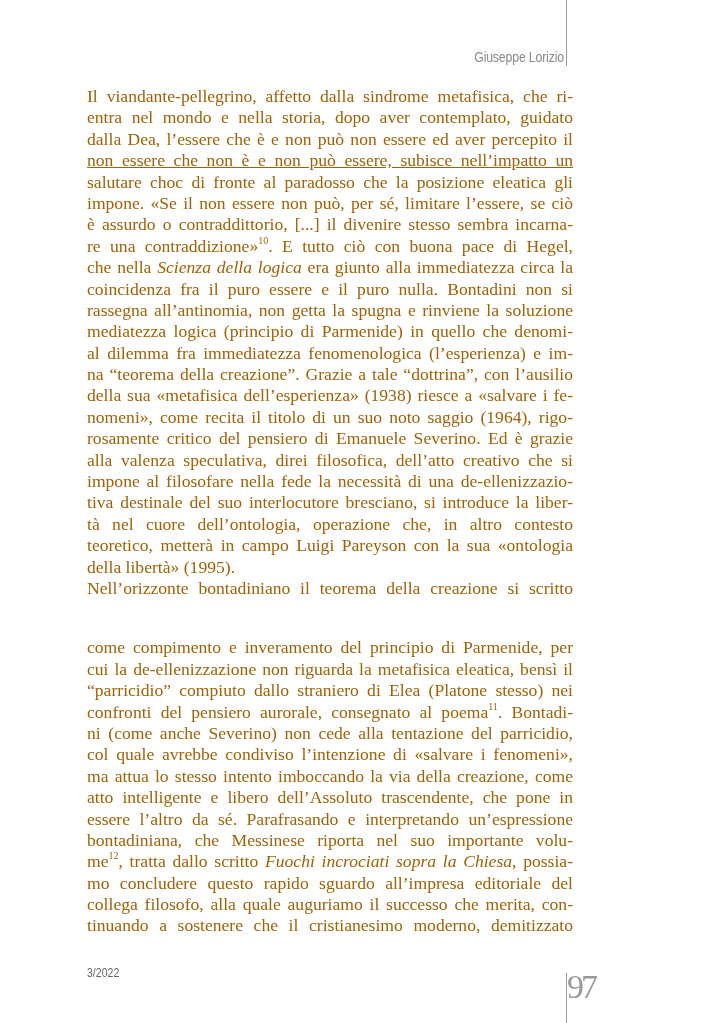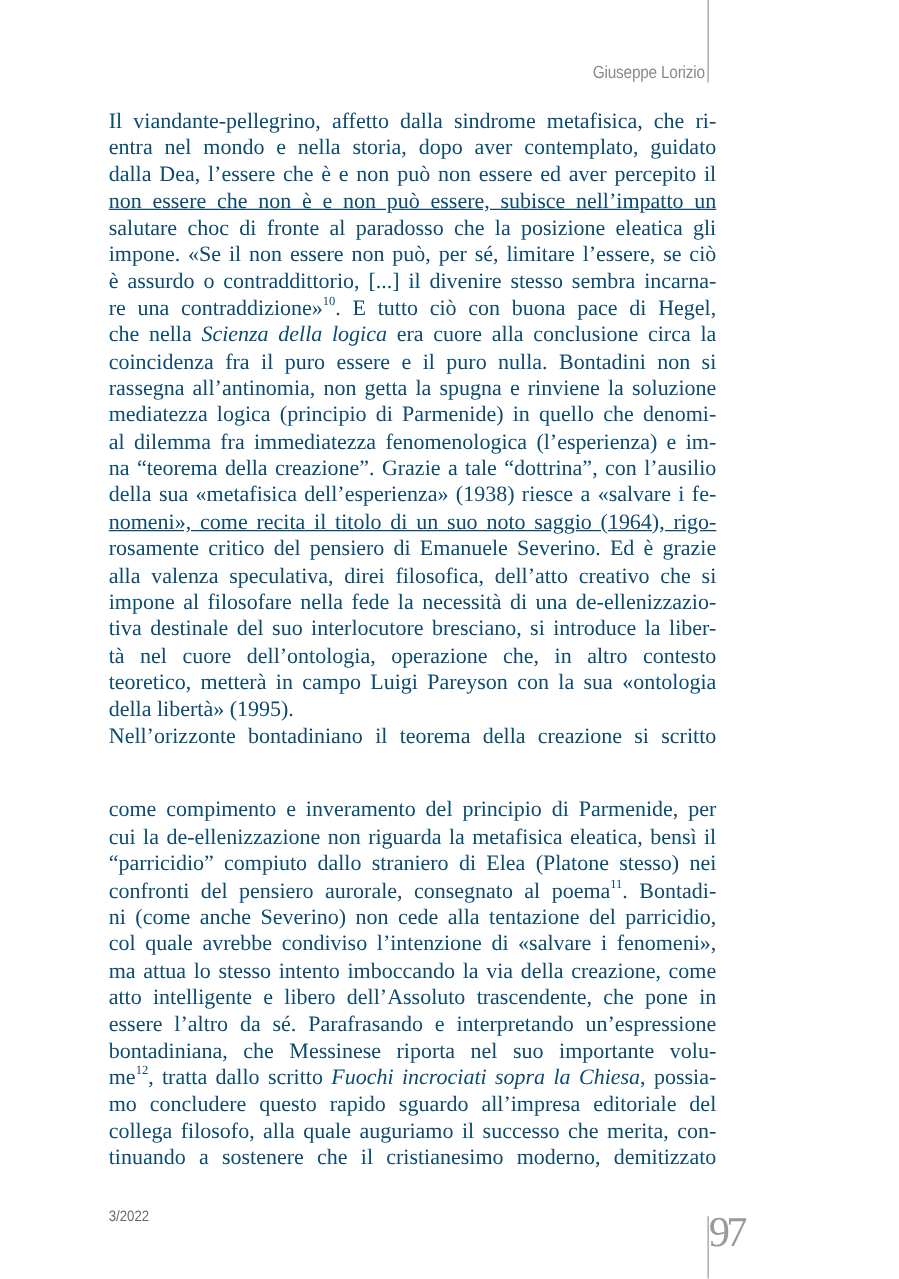--- a/index.html
+++ b/index.html
@@ -1,19 +1,19 @@
 <!DOCTYPE html>
 <html><head>
 <meta charset="utf-8">
 <style>
   html, body { margin:0; padding:0; background:#ffffff; }
   body { width:719px; height:1023px; position:relative; overflow:hidden; }
   .top-rule { position:absolute; left:566px; top:0; width:1px; height:66px; background:#9a9a9a; }
   .running-head { position:absolute; right:155px; top:49px; font-family:"Liberation Sans", sans-serif; font-size:14px; color:#8a8a8a; letter-spacing:-0.2px; transform:scaleX(0.88); transform-origin:right center; }
-  .body-text { position:absolute; left:87px; top:86px; width:486px; font-family:"Liberation Serif", serif; font-size:17.6px; line-height:21.4px; color:#0c4a6e; }
+  .body-text { position:absolute; left:87px; top:86px; width:486px; font-family:"Liberation Serif", serif; font-size:17.6px; line-height:21.4px; color:#a16207; }
   .line { display:block; text-align:justify; text-align-last:justify; white-space:nowrap; height:21.4px; }
   .line.last { text-align-last:left; }
   sup { font-size:10px; line-height:0; vertical-align:super; position:relative; top:-1px; }
   em { font-style:italic; }
   .footer-issue { position:absolute; left:87px; top:966px; font-family:"Liberation Sans", sans-serif; font-size:12px; color:#666; transform:scaleX(0.88); transform-origin:left center; }
   .bottom-rule { position:absolute; left:566px; top:973px; width:1px; height:50px; background:#9a9a9a; }
   .page-number { position:absolute; left:567px; top:968px; font-family:"Liberation Serif", serif; font-size:34px; color:#9a9a9a; font-weight:300; letter-spacing:-3px; }
 </style>
 </head>
 <body>
@@ -23,28 +23,28 @@
 
 <div class="body-text" id="body-text">
     <div class="line" style="white-space: normal;"><span>Il viandante-pellegrino, affetto dalla sindrome metafisica, che ri-</span></div>
     <div class="line" style="white-space: normal;"><span>entra nel mondo e nella storia, dopo aver contemplato, guidato</span></div>
     <div class="line" style="white-space: normal;"><span>dalla Dea, l’essere che è e non può non essere ed aver percepito il</span></div>
     <div class="line" style="white-space: normal; text-decoration: underline;"><span>non essere che non è e non può essere, subisce nell’impatto un</span></div>
     <div class="line" style="white-space: normal;"><span>salutare choc di fronte al paradosso che la posizione eleatica gli</span></div>
     <div class="line" style="white-space: normal;"><span>impone. «Se il non essere non può, per sé, limitare l’essere, se ciò</span></div>
     <div class="line" style="white-space: normal;"><span>è assurdo o contraddittorio, [...] il divenire stesso sembra incarna-</span></div>
     <div class="line" style="white-space: normal;"><span>re una contraddizione»</span><sup>10</sup><span>. E tutto ciò con buona pace di Hegel,</span></div>
-    <div class="line" style="white-space: normal;"><span>che nella </span><em>Scienza della logica</em><span> era cuore alla conclusione circa la</span></div>
+    <div class="line" style="white-space: normal;"><span>che nella </span><em>Scienza della logica</em><span> era giunto alla immediatezza circa la</span></div>
     <div class="line" style="white-space: normal;"><span>coincidenza fra il puro essere e il puro nulla. Bontadini non si</span></div>
     <div class="line" style="white-space: normal;"><span>rassegna all’antinomia, non getta la spugna e rinviene la soluzione</span></div>
     <div class="line" style="white-space: normal;"><span>mediatezza logica (principio di Parmenide) in quello che denomi-</span></div>
     <div class="line" style="white-space: normal;"><span>al dilemma fra immediatezza fenomenologica (l’esperienza) e im-</span></div>
     <div class="line" style="white-space: normal;"><span>na “teorema della creazione”. Grazie a tale “dottrina”, con l’ausilio</span></div>
     <div class="line" style="white-space: normal;"><span>della sua «metafisica dell’esperienza» (1938) riesce a «salvare i fe-</span></div>
-    <div class="line" style="white-space: normal; text-decoration: underline;"><span>nomeni», come recita il titolo di un suo noto saggio (1964), rigo-</span></div>
+    <div class="line" style="white-space: normal;"><span>nomeni», come recita il titolo di un suo noto saggio (1964), rigo-</span></div>
     <div class="line" style="white-space: normal;"><span>rosamente critico del pensiero di Emanuele Severino. Ed è grazie</span></div>
     <div class="line" style="white-space: normal;"><span>alla valenza speculativa, direi filosofica, dell’atto creativo che si</span></div>
     <div class="line" style="white-space: normal;"><span>impone al filosofare nella fede la necessità di una de-ellenizzazio-</span></div>
     <div class="line" style="white-space: normal;"><span>tiva destinale del suo interlocutore bresciano, si introduce la liber-</span></div>
     <div class="line" style="white-space: normal;"><span>tà nel cuore dell’ontologia, operazione che, in altro contesto</span></div>
     <div class="line" style="white-space: normal;"><span>teoretico, metterà in campo Luigi Pareyson con la sua «ontologia</span></div>
     <div class="line last" style="white-space: normal;"><span>della libertà» (1995).</span></div>
     <div class="line" style="white-space: normal;"><span>Nell’orizzonte bontadiniano il teorema della creazione si scritto</span></div>
     <div class="line" style="white-space: normal; margin-top: 38px;"><span>come compimento e inveramento del principio di Parmenide, per</span></div>
     <div class="line" style="white-space: normal;"><span>cui la de-ellenizzazione non riguarda la metafisica eleatica, bensì il</span></div>

